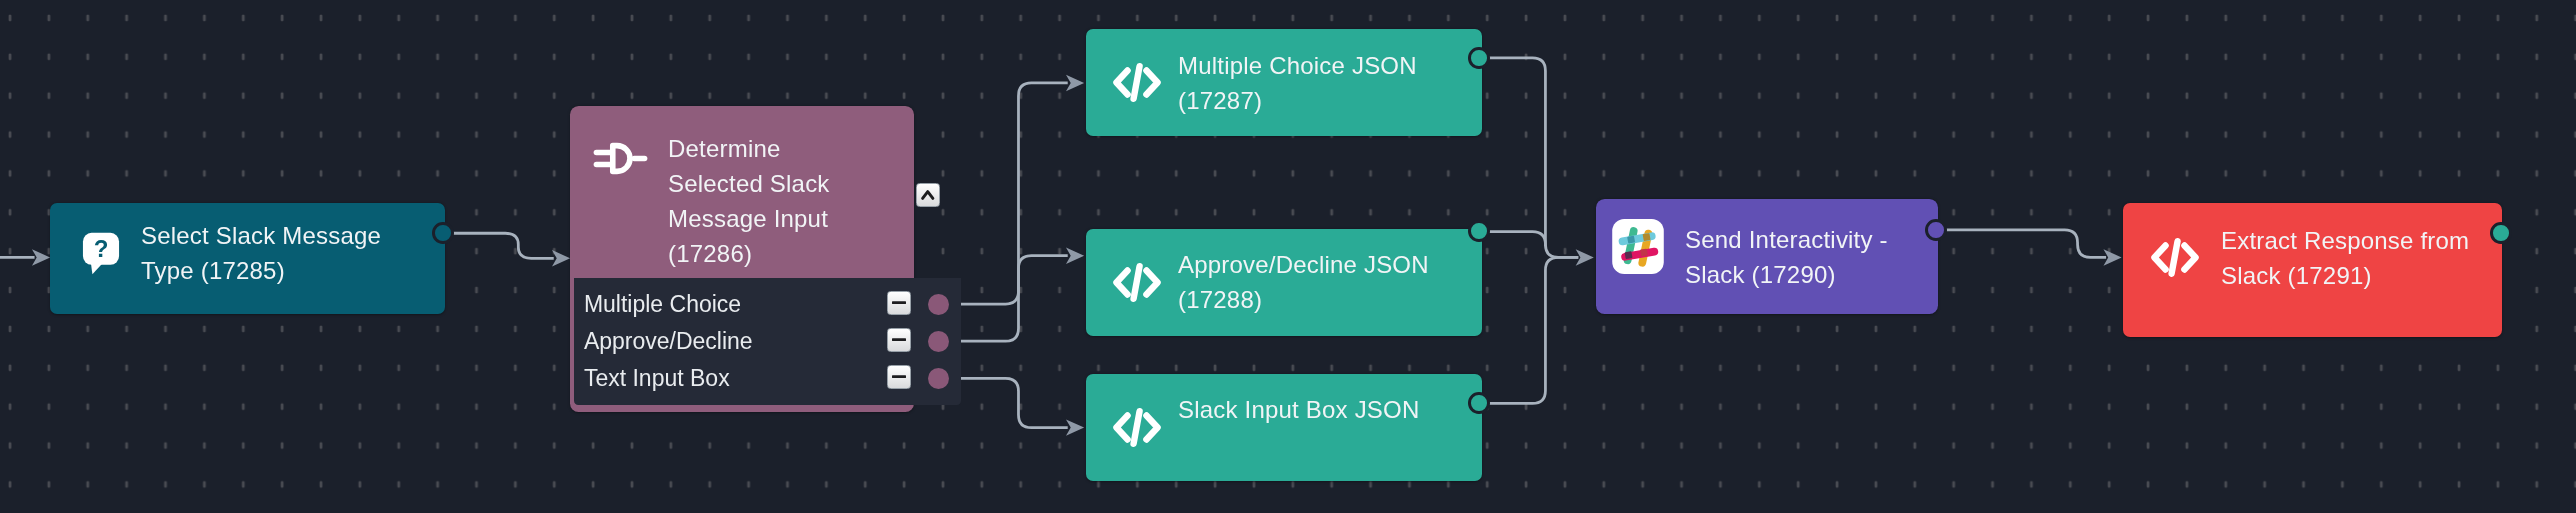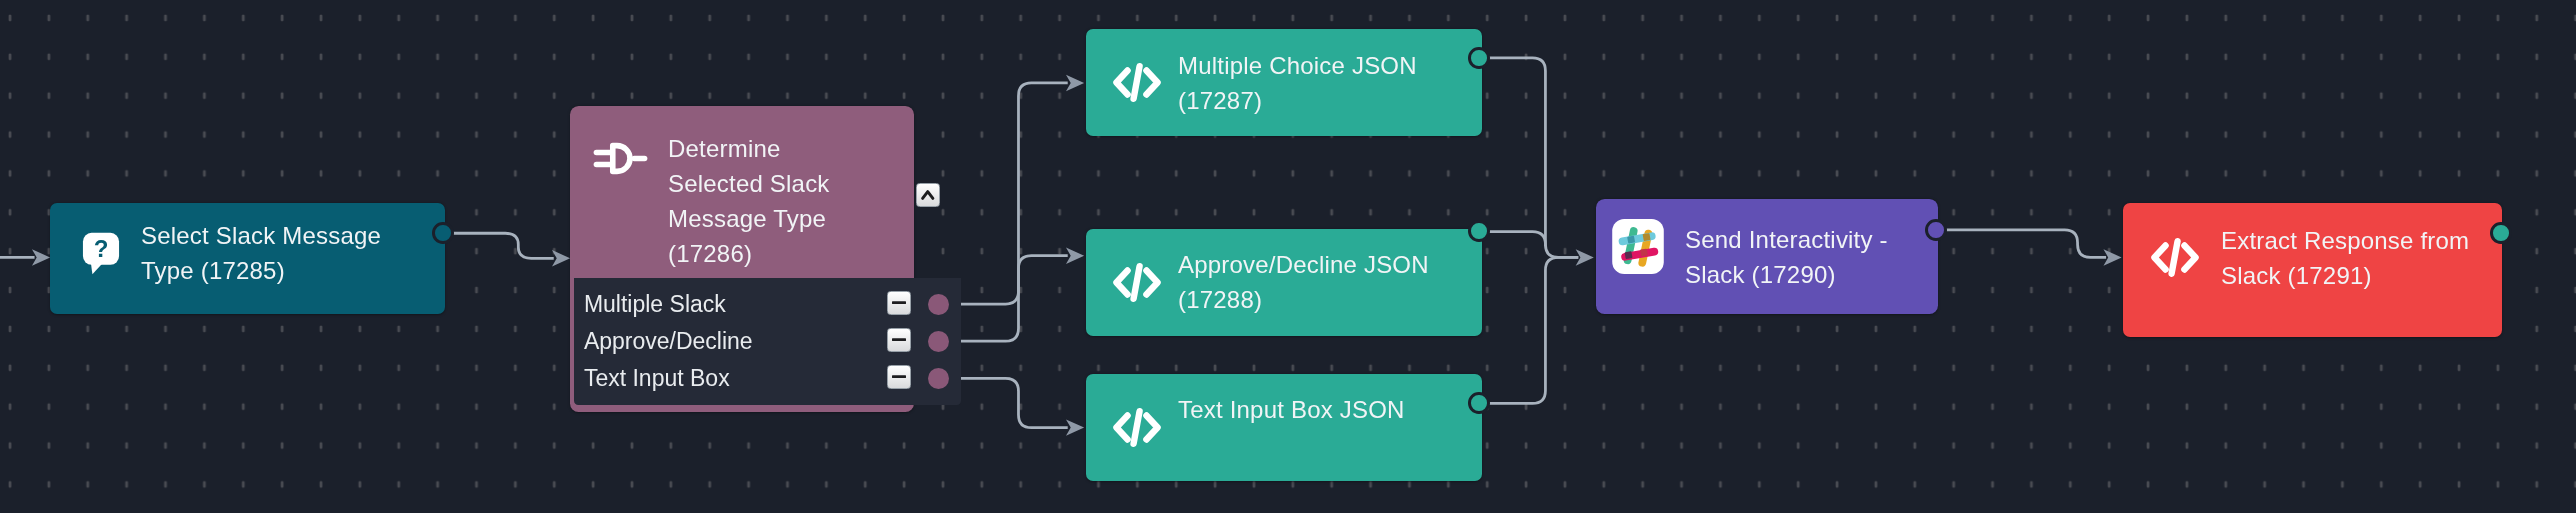--- a/index.html
+++ b/index.html
@@ -92,32 +92,32 @@
     <g stroke="#ffffff" stroke-width="6.5" fill="none" stroke-linecap="round" stroke-linejoin="round">
       <path d="M 23 4 h 5 a 15 15 0 0 1 0 30 h -5 z"></path>
       <line x1="4" y1="12" x2="20" y2="12"></line>
       <line x1="4" y1="26" x2="20" y2="26"></line>
       <line x1="48" y1="19" x2="60" y2="19"></line>
     </g>
   </svg>
   <div class="title" style="left:98px;top:25px;line-height:35px;">
     <span>Determine</span>
     <span>Selected Slack</span>
-    <span>Message Type</span>
+    <span>Message Input</span>
     <span>(17286)</span>
   </div>
   <button class="sq-btn" style="left:346px;top:77px;">
     <svg width="15.5" height="12" viewBox="0 0 18 14">
       <polyline points="3,11 9,3 15,11" fill="none" stroke="#1d1d1f" stroke-width="3.4" stroke-linecap="round" stroke-linejoin="round"></polyline>
     </svg>
   </button>
   <div class="rows" style="left:3.5px;top:172px;width:387px;height:127px;">
     <div style="height:7px;"></div>
     <div class="row">
-      <span class="row-label">Multiple Slack</span>
+      <span class="row-label">Multiple Choice</span>
       <button class="sq-btn" style="left:313px;top:6px;">
         <svg width="14" height="5.2" viewBox="0 0 16 6">
           <line x1="1" y1="3" x2="15" y2="3" stroke="#1d1d1f" stroke-width="3.2" stroke-linecap="round"></line>
         </svg>
       </button>
     </div>
     <div class="row">
       <span class="row-label">Approve/Decline</span>
       <button class="sq-btn" style="left:313px;top:6px;">
         <svg width="14" height="5.2" viewBox="0 0 16 6">
@@ -166,21 +166,21 @@
 
 <div class="node" style="left:1086px;top:374px;width:396px;height:107px;background:#2aab96;">
   <svg class="icon" style="left:27px;top:30px;" width="48" height="47" viewBox="0 0 56 54">
     <g stroke="#ffffff" stroke-width="7.5" fill="none" stroke-linecap="round" stroke-linejoin="round">
       <polyline points="17,13 4,27 17,41"></polyline>
       <polyline points="39,13 52,27 39,41"></polyline>
       <line x1="31" y1="8" x2="24" y2="46"></line>
     </g>
   </svg>
   <div class="title" style="left:92px;top:18px;">
-    <span>Text Input Box JSON</span>
+    <span>Slack Input Box JSON</span>
   </div>
 </div>
 
 <div class="node" style="left:1596px;top:199px;width:342px;height:115px;background:#6150b4;border-radius:8.6px;">
   <svg class="icon" style="left:16.4px;top:20px;" width="52" height="55" viewBox="0 0 60 64">
     <rect x="0" y="0" width="60" height="64" rx="14" fill="#ffffff"></rect>
     <g stroke-linecap="round" stroke-width="9" fill="none">
       <line x1="25" y1="14" x2="18" y2="48" stroke="#3eb991"></line>
       <line x1="42" y1="17" x2="35" y2="51" stroke="#e8a723"></line>
       <line x1="12" y1="26" x2="46" y2="20" stroke="#6ecadc"></line>

